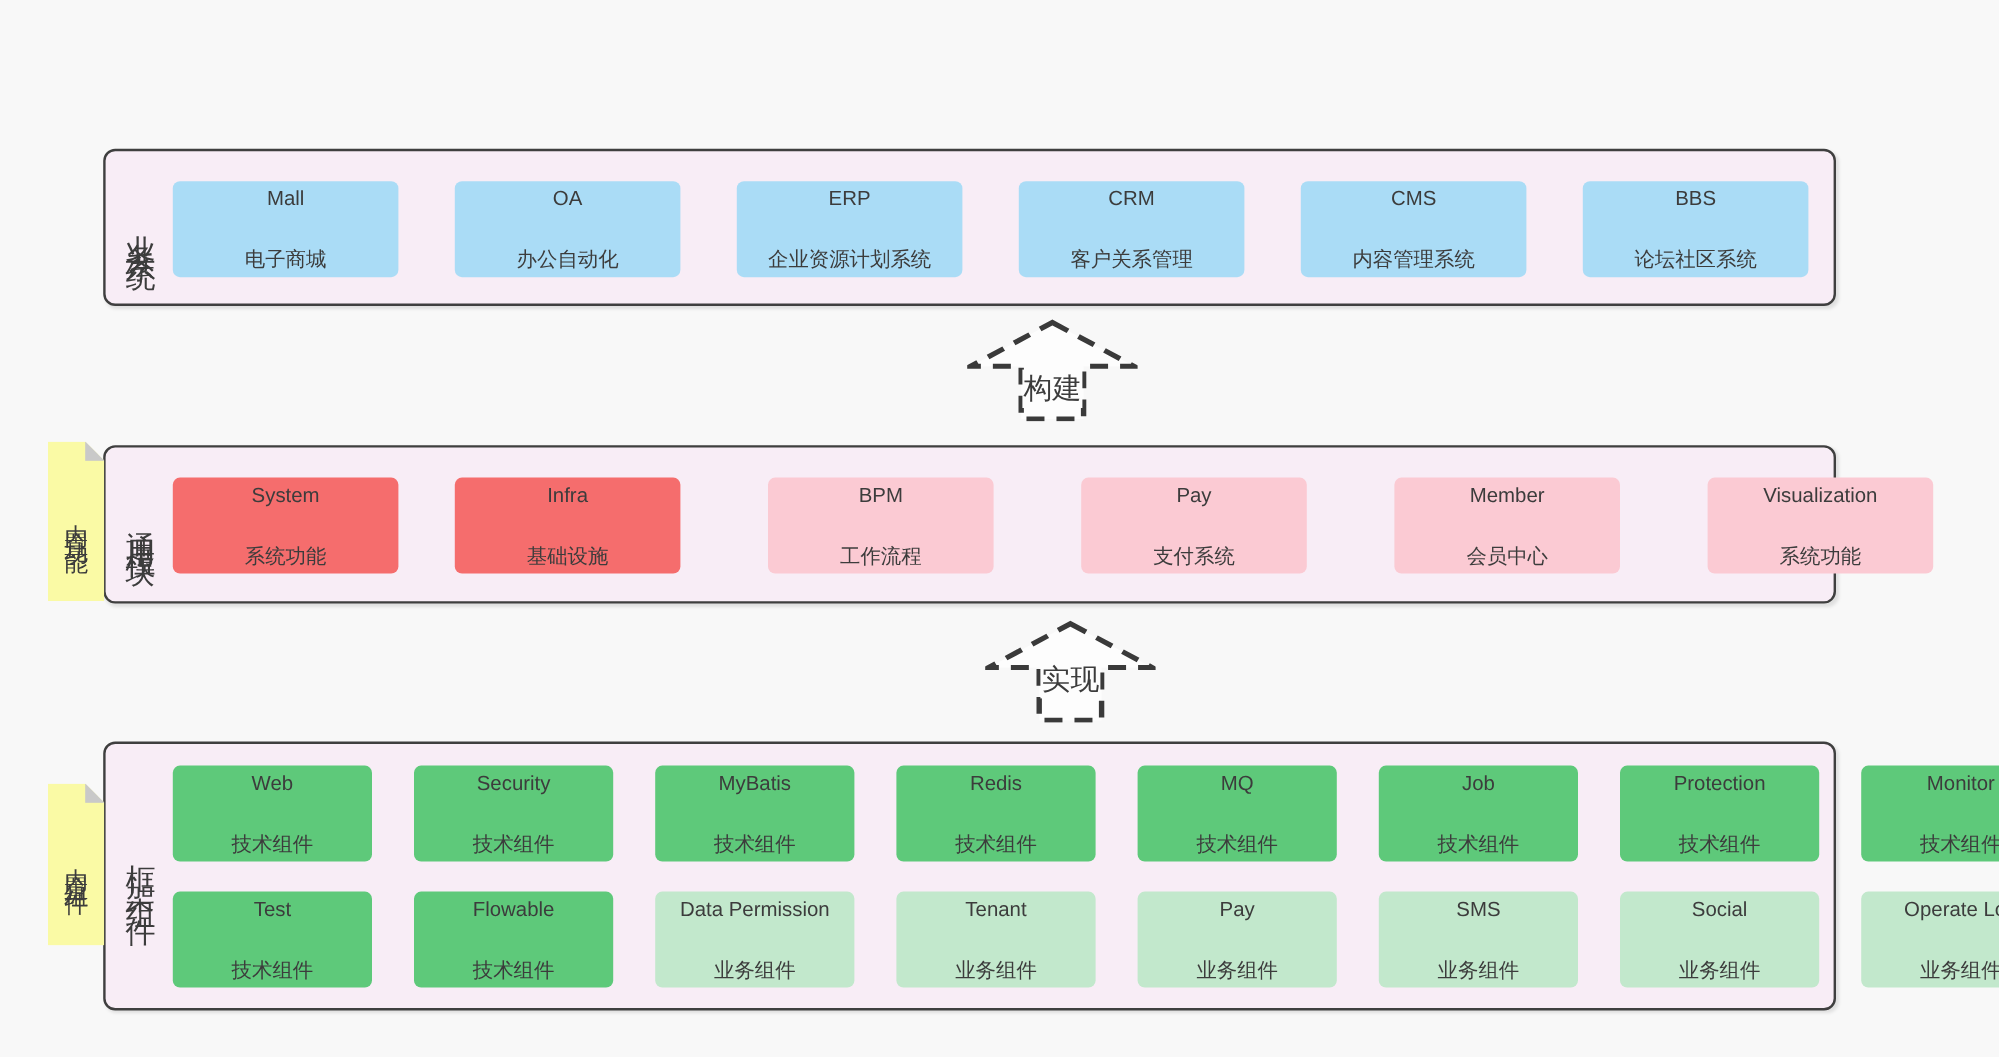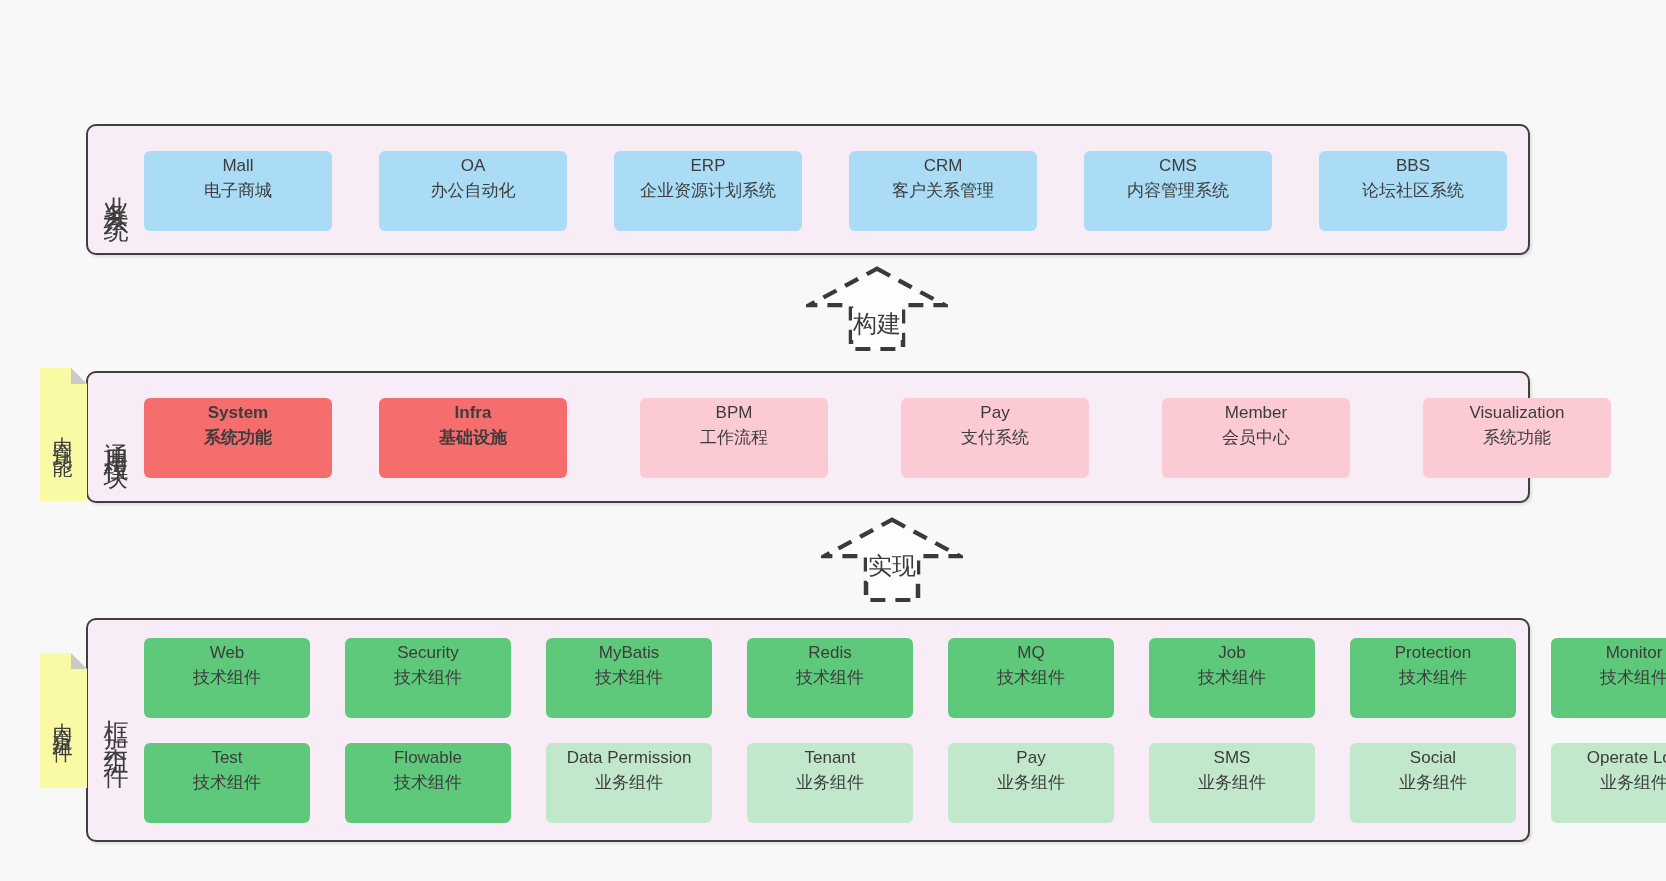--- a/index.html
+++ b/index.html
@@ -18,25 +18,25 @@
   .band-label span{writing-mode:vertical-rl;text-orientation:upright;
                    font-size:25px;color:var(--text,#3c3c3c);letter-spacing:7px;}
   .band3 .band-label span{letter-spacing:15px;}
 
   .rows{position:absolute;left:56px;top:25px;display:flex;flex-direction:column;gap:25px;}
   .band3 .rows{top:18px;}
   .row{display:flex;gap:47px;}
   .band3 .row{gap:35px;}
 
   .box{width:188px;height:80px;border-radius:6px;box-sizing:border-box;padding:2px 6px;
-       display:flex;flex-direction:column;align-items:center;justify-content:flex-start;
+       display:flex;flex-direction:column;align-items:center;justify-content:space-between;
        text-align:center;font-size:17px;line-height:25px;color:var(--text,#3c3c3c);}
   .band3 .box{width:166px;}
   .box-blue{background:var(--blue,#aadcf6);}
-  .box-red{background:var(--red,#f56d6d);font-weight:bold;}
+  .box-red{background:var(--red,#f56d6d);}
   .box-pink{background:var(--pink,#fbcad3);margin-left:26px;}
   .box-green{background:var(--green,#5ec97a);}
   .box-green-light{background:var(--green-light,#c2e8cc);}
 
   .note{position:absolute;left:40px;width:47px;background:var(--note-bg,#fafaa5);
         clip-path:polygon(0 0,calc(100% - 16px) 0,100% 16px,100% 100%,0 100%);
         display:flex;align-items:center;justify-content:center;z-index:3;}
   .note1{top:368px;height:133px;}
   .note2{top:653px;height:135px;}
   .note-fold{position:absolute;top:0;right:0;width:16px;height:16px;background:var(--note-fold,#c9c9c9);}

